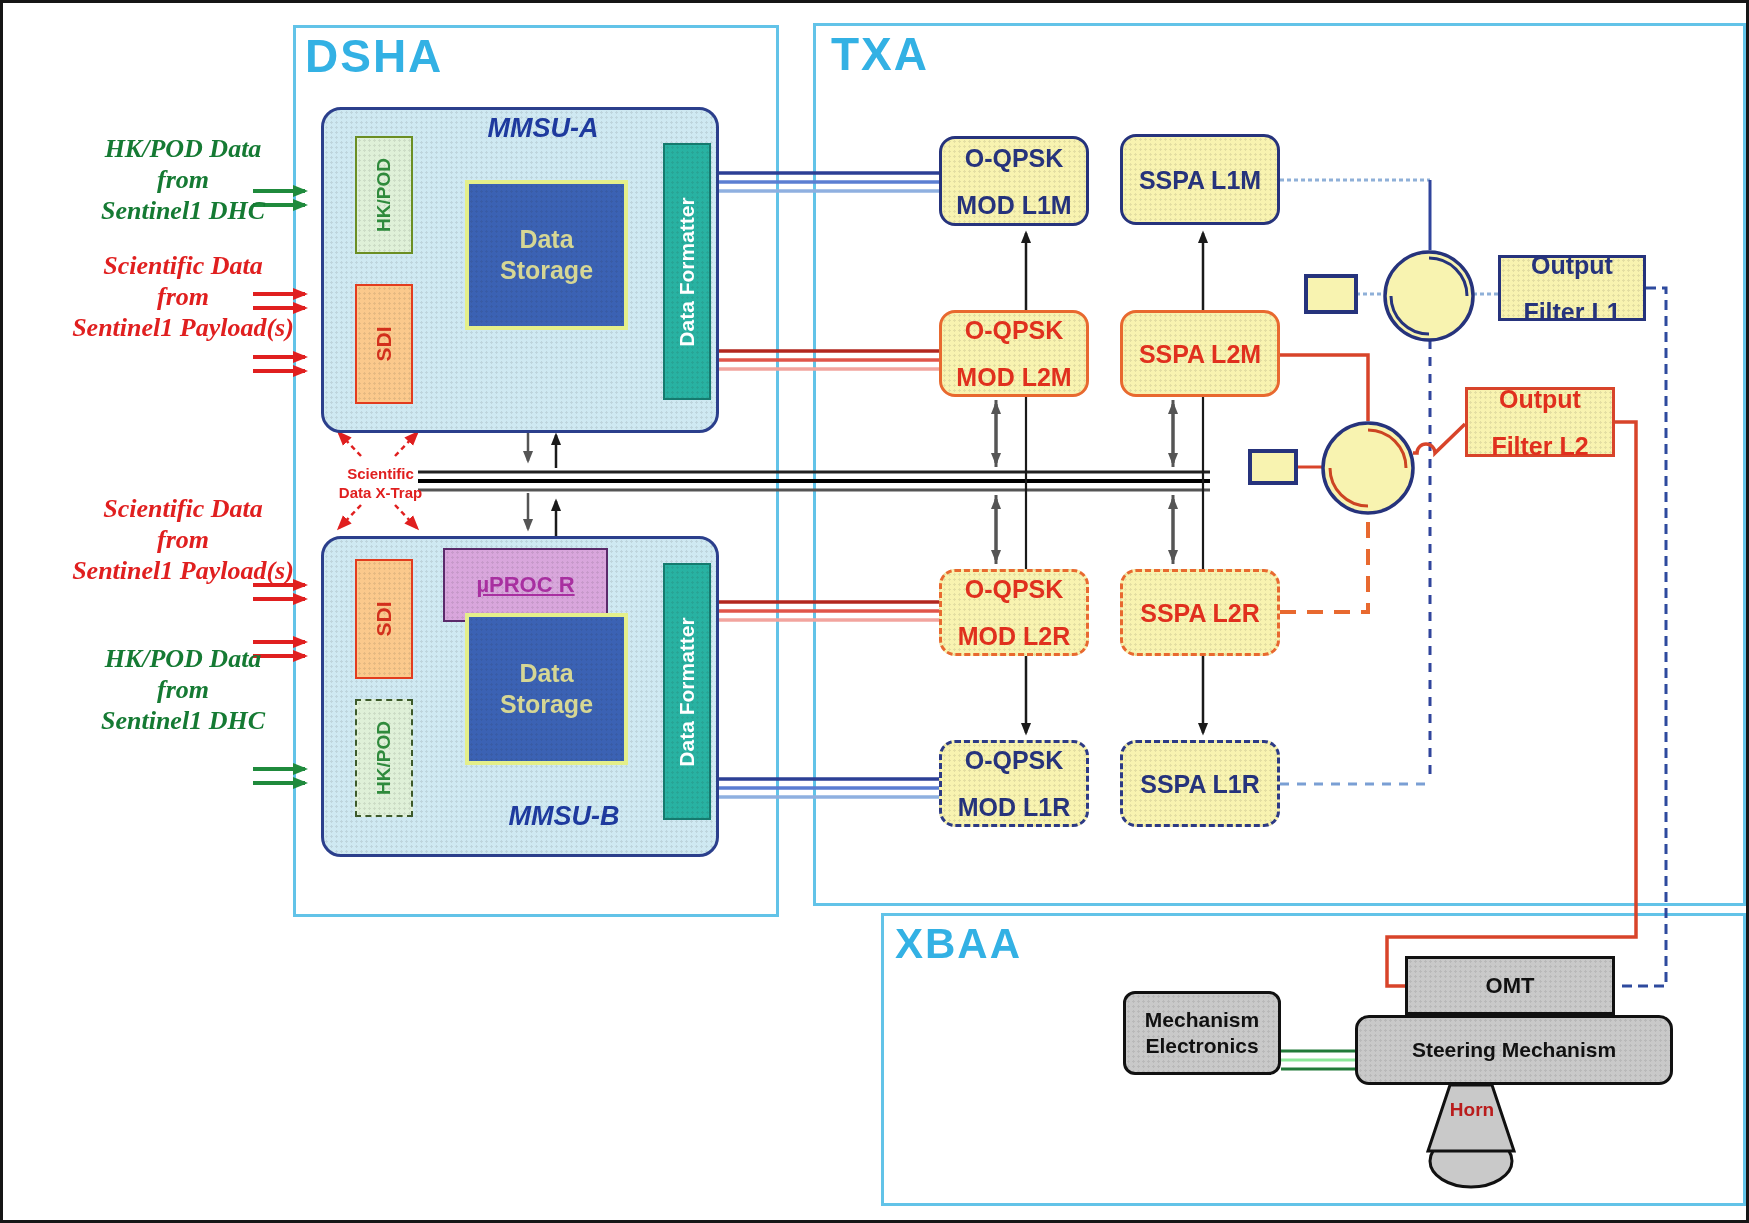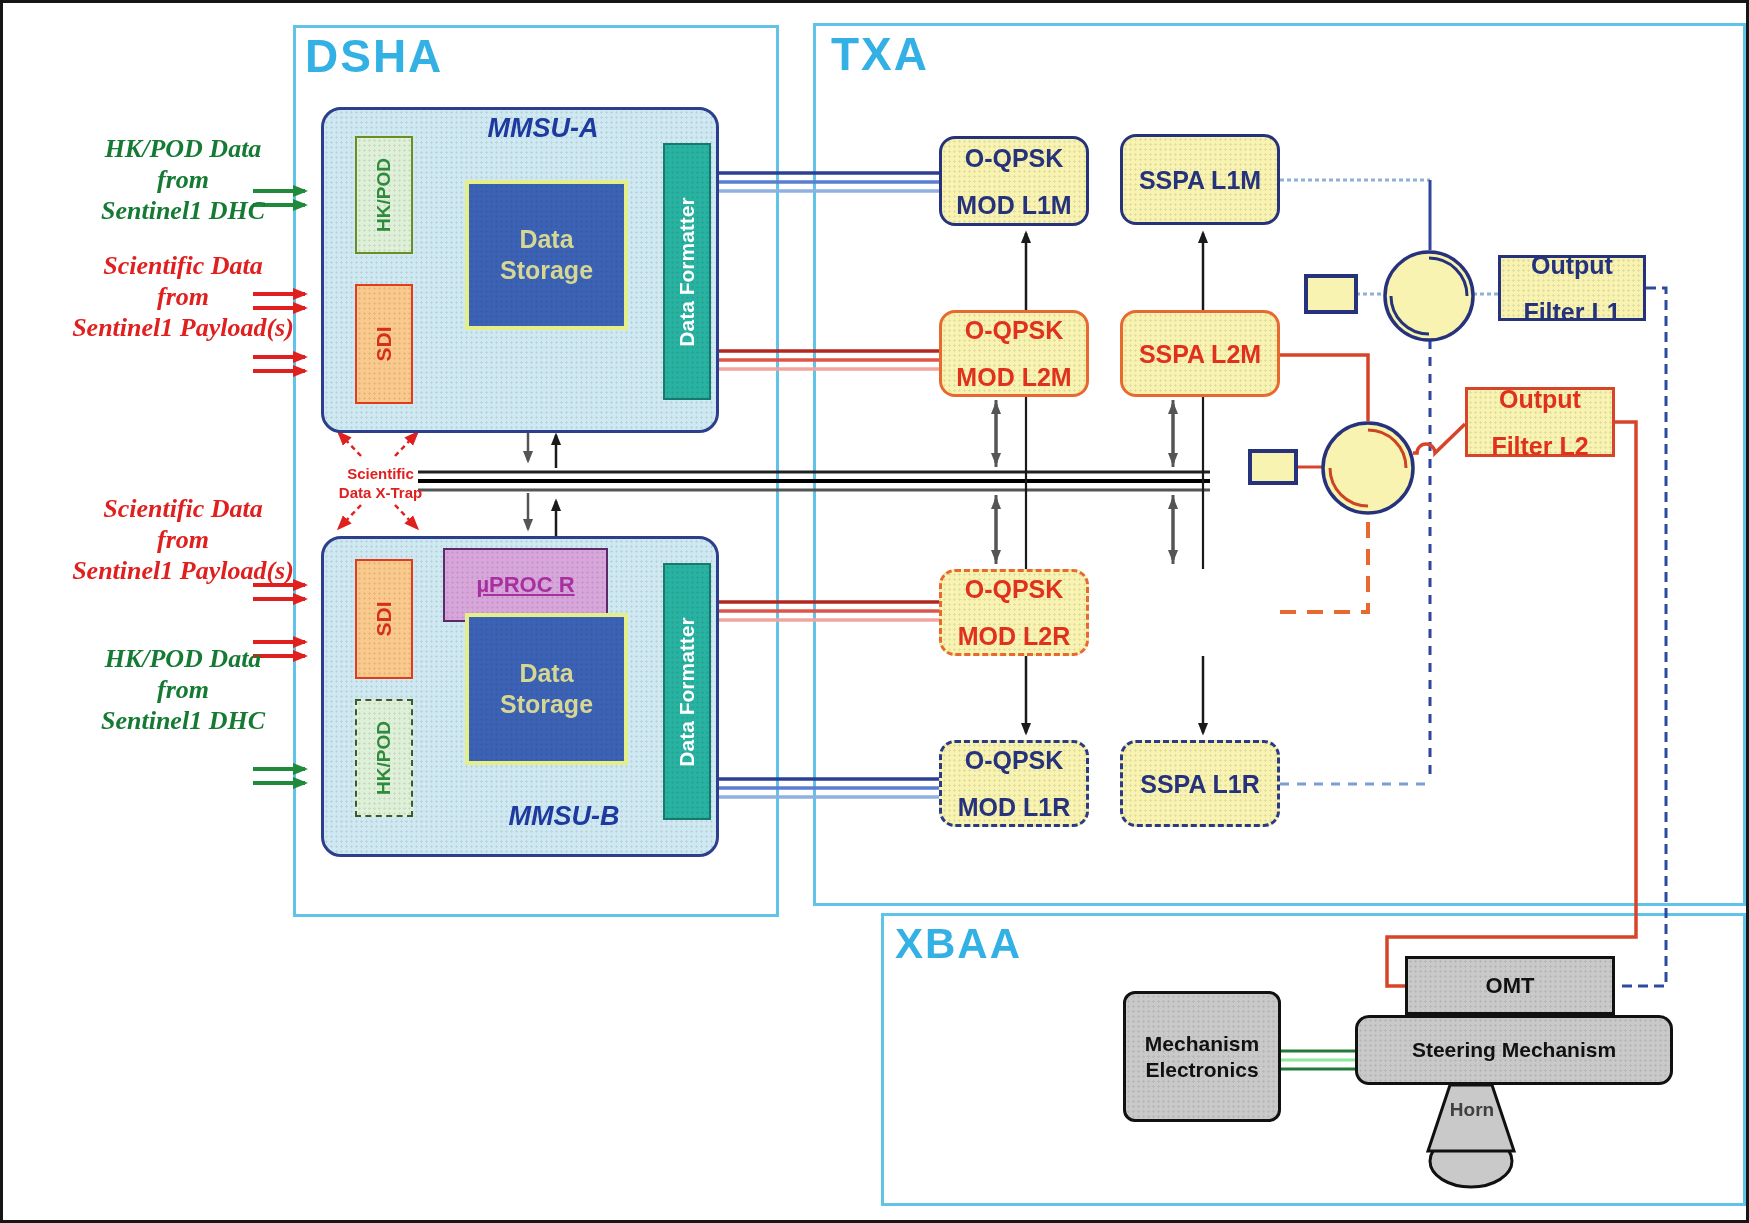--- a/index.html
+++ b/index.html
@@ -41,21 +41,21 @@
   .gray{background-color:#c9c9c9;border:3px solid #111;color:#111;}
   .r12{border-radius:12px;}
   
   .inlabel{position:absolute;z-index:3;width:310px;left:0;text-align:center;
     font-family:"Liberation Serif",serif;font-weight:bold;font-style:italic;
     font-size:26px;line-height:31px;margin-left:25px;}
   .green-t{color:#157a33;}
   .red-t{color:#e01f1f;}
   .xtrap{position:absolute;z-index:3;left:300px;top:461px;width:155px;text-align:center;
     color:#e01f1f;font-weight:bold;font-size:15px;line-height:19px;}
-  .hornlabel{position:absolute;z-index:4;font-weight:bold;font-size:19px;color:#404040;text-align:center;}
+  .hornlabel{position:absolute;z-index:4;font-weight:bold;font-size:19px;color:#b91c1c;text-align:center;}
 </style>
 </head>
 <body>
 
 <div class="canvas">
 
   <div class="grp" style="left:290px;top:22px;width:480px;height:886px;"></div>
   <div class="grp" style="left:810px;top:20px;width:927px;height:877px;"></div>
   <div class="grp" style="left:878px;top:910px;width:859px;height:287px;"></div>
 
@@ -317,39 +317,42 @@
     <span>MOD L2M</span>
     </div>
   <div class="blk yellow tex r16 b-org fs20" style="left:1117px;top:307px;width:160px;height:87px;">
     <span>SSPA L2M</span>
     </div>
 
   <div class="blk yellow tex r16 b-org-d fs20" style="left:936px;top:566px;width:150px;height:87px;">
     <span>O-QPSK</span>
     <span>MOD L2R</span>
     </div>
+  <div class="blk yellow tex r16 b-org-d fs20" style="left:1117px;top:566px;width:160px;height:87px;">
+    <span>SSPA L2R</span>
+    </div>
 
   <div class="blk yellow tex r16 b-navy-d fs20" style="left:936px;top:737px;width:150px;height:87px;">
     <span>O-QPSK</span>
     <span>MOD L1R</span>
     </div>
   <div class="blk yellow tex r16 b-navy-d fs20" style="left:1117px;top:737px;width:160px;height:87px;">
     <span>SSPA L1R</span>
     </div>
 
   <div class="blk yellow tex b-navy fs20" style="left:1495px;top:252px;width:148px;height:66px;border-width:3px;">
     <span>Output</span>
     <span>Filter L1</span>
     </div>
   <div class="blk yellow tex fs20" style="left:1462px;top:384px;width:150px;height:70px;border:3.5px solid #d8442a;color:#e0301e;">
     <span>Output</span>
     <span>Filter L2</span>
     </div>
 
-  <div class="blk gray tex r12" style="left:1120px;top:988px;width:158px;height:131px;font-size:21px;line-height:26px;">
+  <div class="blk gray tex r12" style="left:1120px;top:988px;width:158px;height:84px;font-size:21px;line-height:26px;">
     <span>Mechanism</span>
     <span>Electronics</span>
     </div>
   <div class="blk gray tex" style="left:1402px;top:953px;width:210px;height:59px;font-size:22px;">
     <span>OMT</span>
     </div>
   <div class="blk gray tex" style="left:1352px;top:1012px;width:318px;height:70px;font-size:21px;border-radius:14px;">
     <span>Steering Mechanism</span>
     </div>
   <div class="hornlabel" style="left:1423px;top:1096px;width:92px;">Horn</div>

